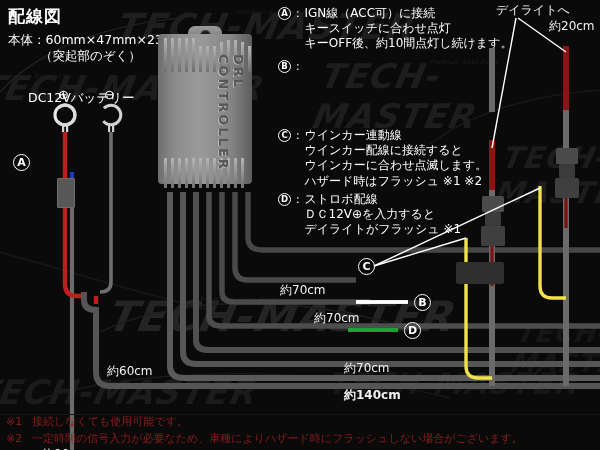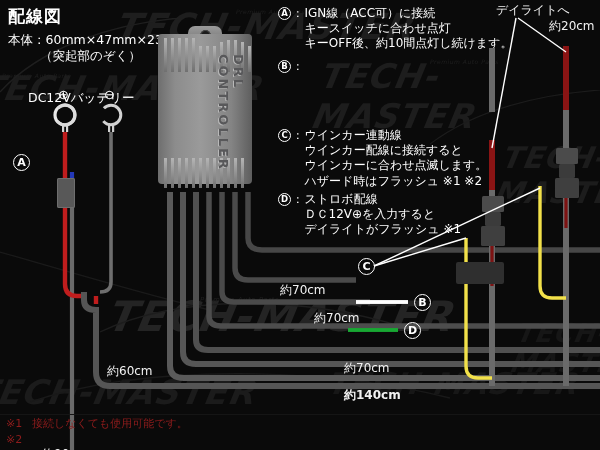--- a/index.html
+++ b/index.html
@@ -323,16 +323,17 @@
   <div class="meas" style="left:344px;top:387px;font-weight:bold;">約140cm</div>
 
   <div class="sep"></div>
   <div id="foot">
     <div class="foot-line">
       <div class="foot-no">※1</div>
       <div class="foot-tx">接続しなくても使用可能です。</div>
     </div>
     <div class="foot-line">
       <div class="foot-no">※2</div>
+      <div class="foot-tx">一定時間の信号入力が必要なため、車種によりハザード時にフラッシュしない場合がございます。</div>
     </div>
   </div>
 
 </div>
 
 </body></html>

